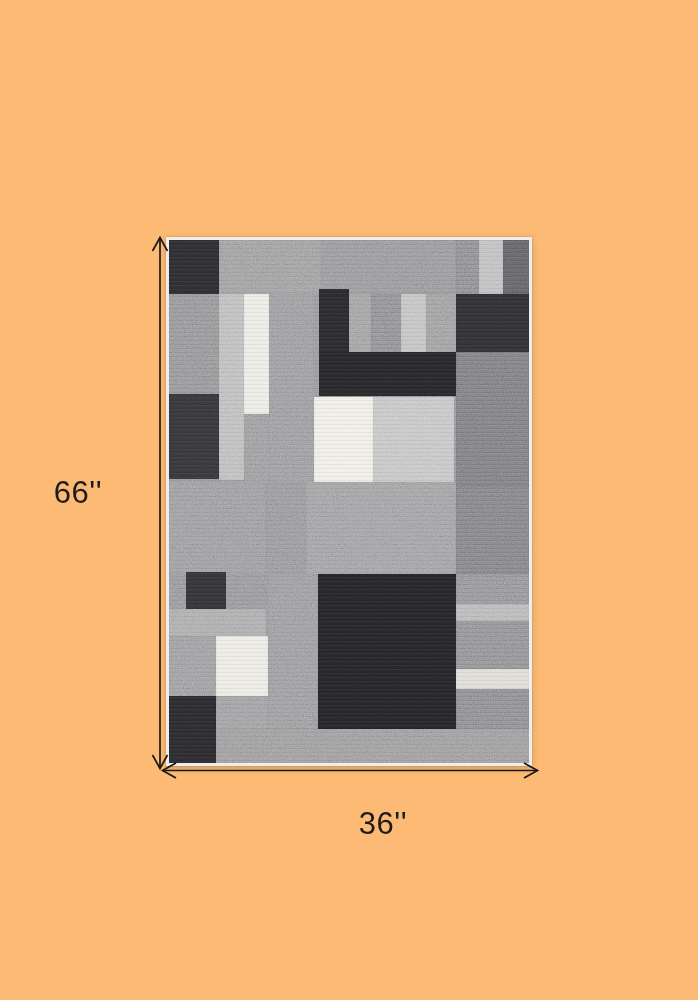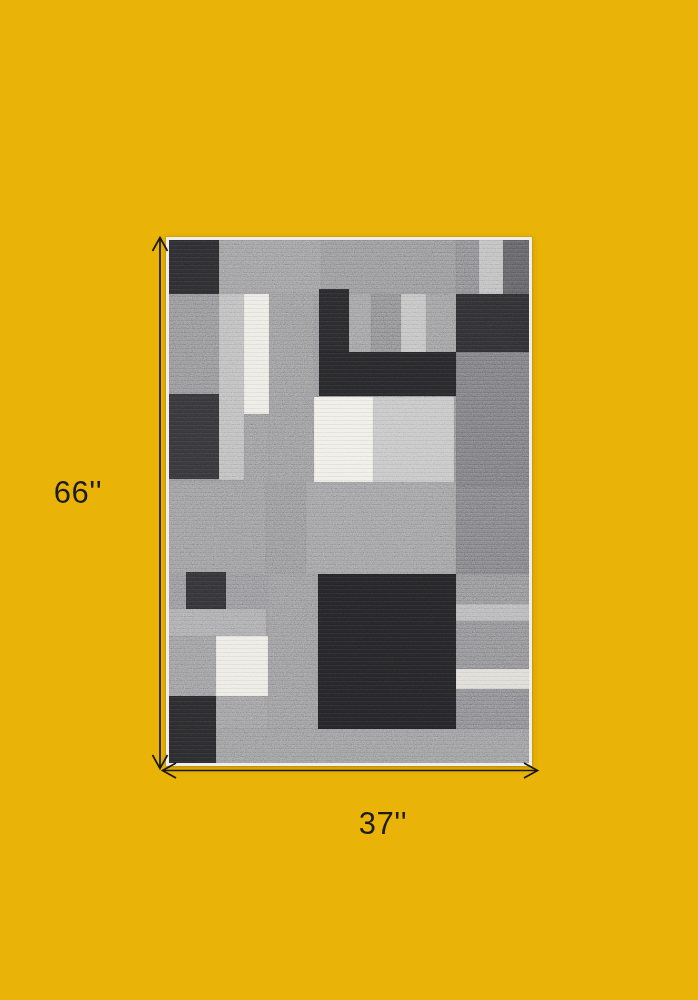--- a/index.html
+++ b/index.html
@@ -1,20 +1,20 @@
 <!DOCTYPE html>
 <html><head>
 <meta charset="utf-8">
 <style>
   html, body { margin: 0; padding: 0; background: #ffffff; }
   .canvas {
     position: relative;
     width: 698px;
     height: 1000px;
-    background: #eab308;
+    background: #fdba74;
     overflow: hidden;
     font-family: "Liberation Sans", sans-serif;
   }
   
   .rug {
     position: absolute;
     left: 166px;
     top: 237px;
     width: 366px;
     height: 529px;
@@ -149,15 +149,15 @@
       <path class="dim-stroke" d="M152.5 755 L160 768.5 L167.5 755" stroke="#181818"></path>
     </g>
     <g>
       <path class="dim-stroke" d="M164 770.5 L537 770.5" stroke="#181818"></path>
       <path class="dim-stroke" d="M176 763 L162.5 770.5 L176 778" stroke="#181818"></path>
       <path class="dim-stroke" d="M524 763 L537.5 770.5 L524 778" stroke="#181818"></path>
     </g>
   </svg>
 
   <div class="dim-label dim-label-h" style="color: rgb(28, 28, 28);">66''</div>
-  <div class="dim-label dim-label-w" style="color: rgb(28, 28, 28);">37''</div>
+  <div class="dim-label dim-label-w" style="color: rgb(28, 28, 28);">36''</div>
 
 </div>
 
 </body></html>

